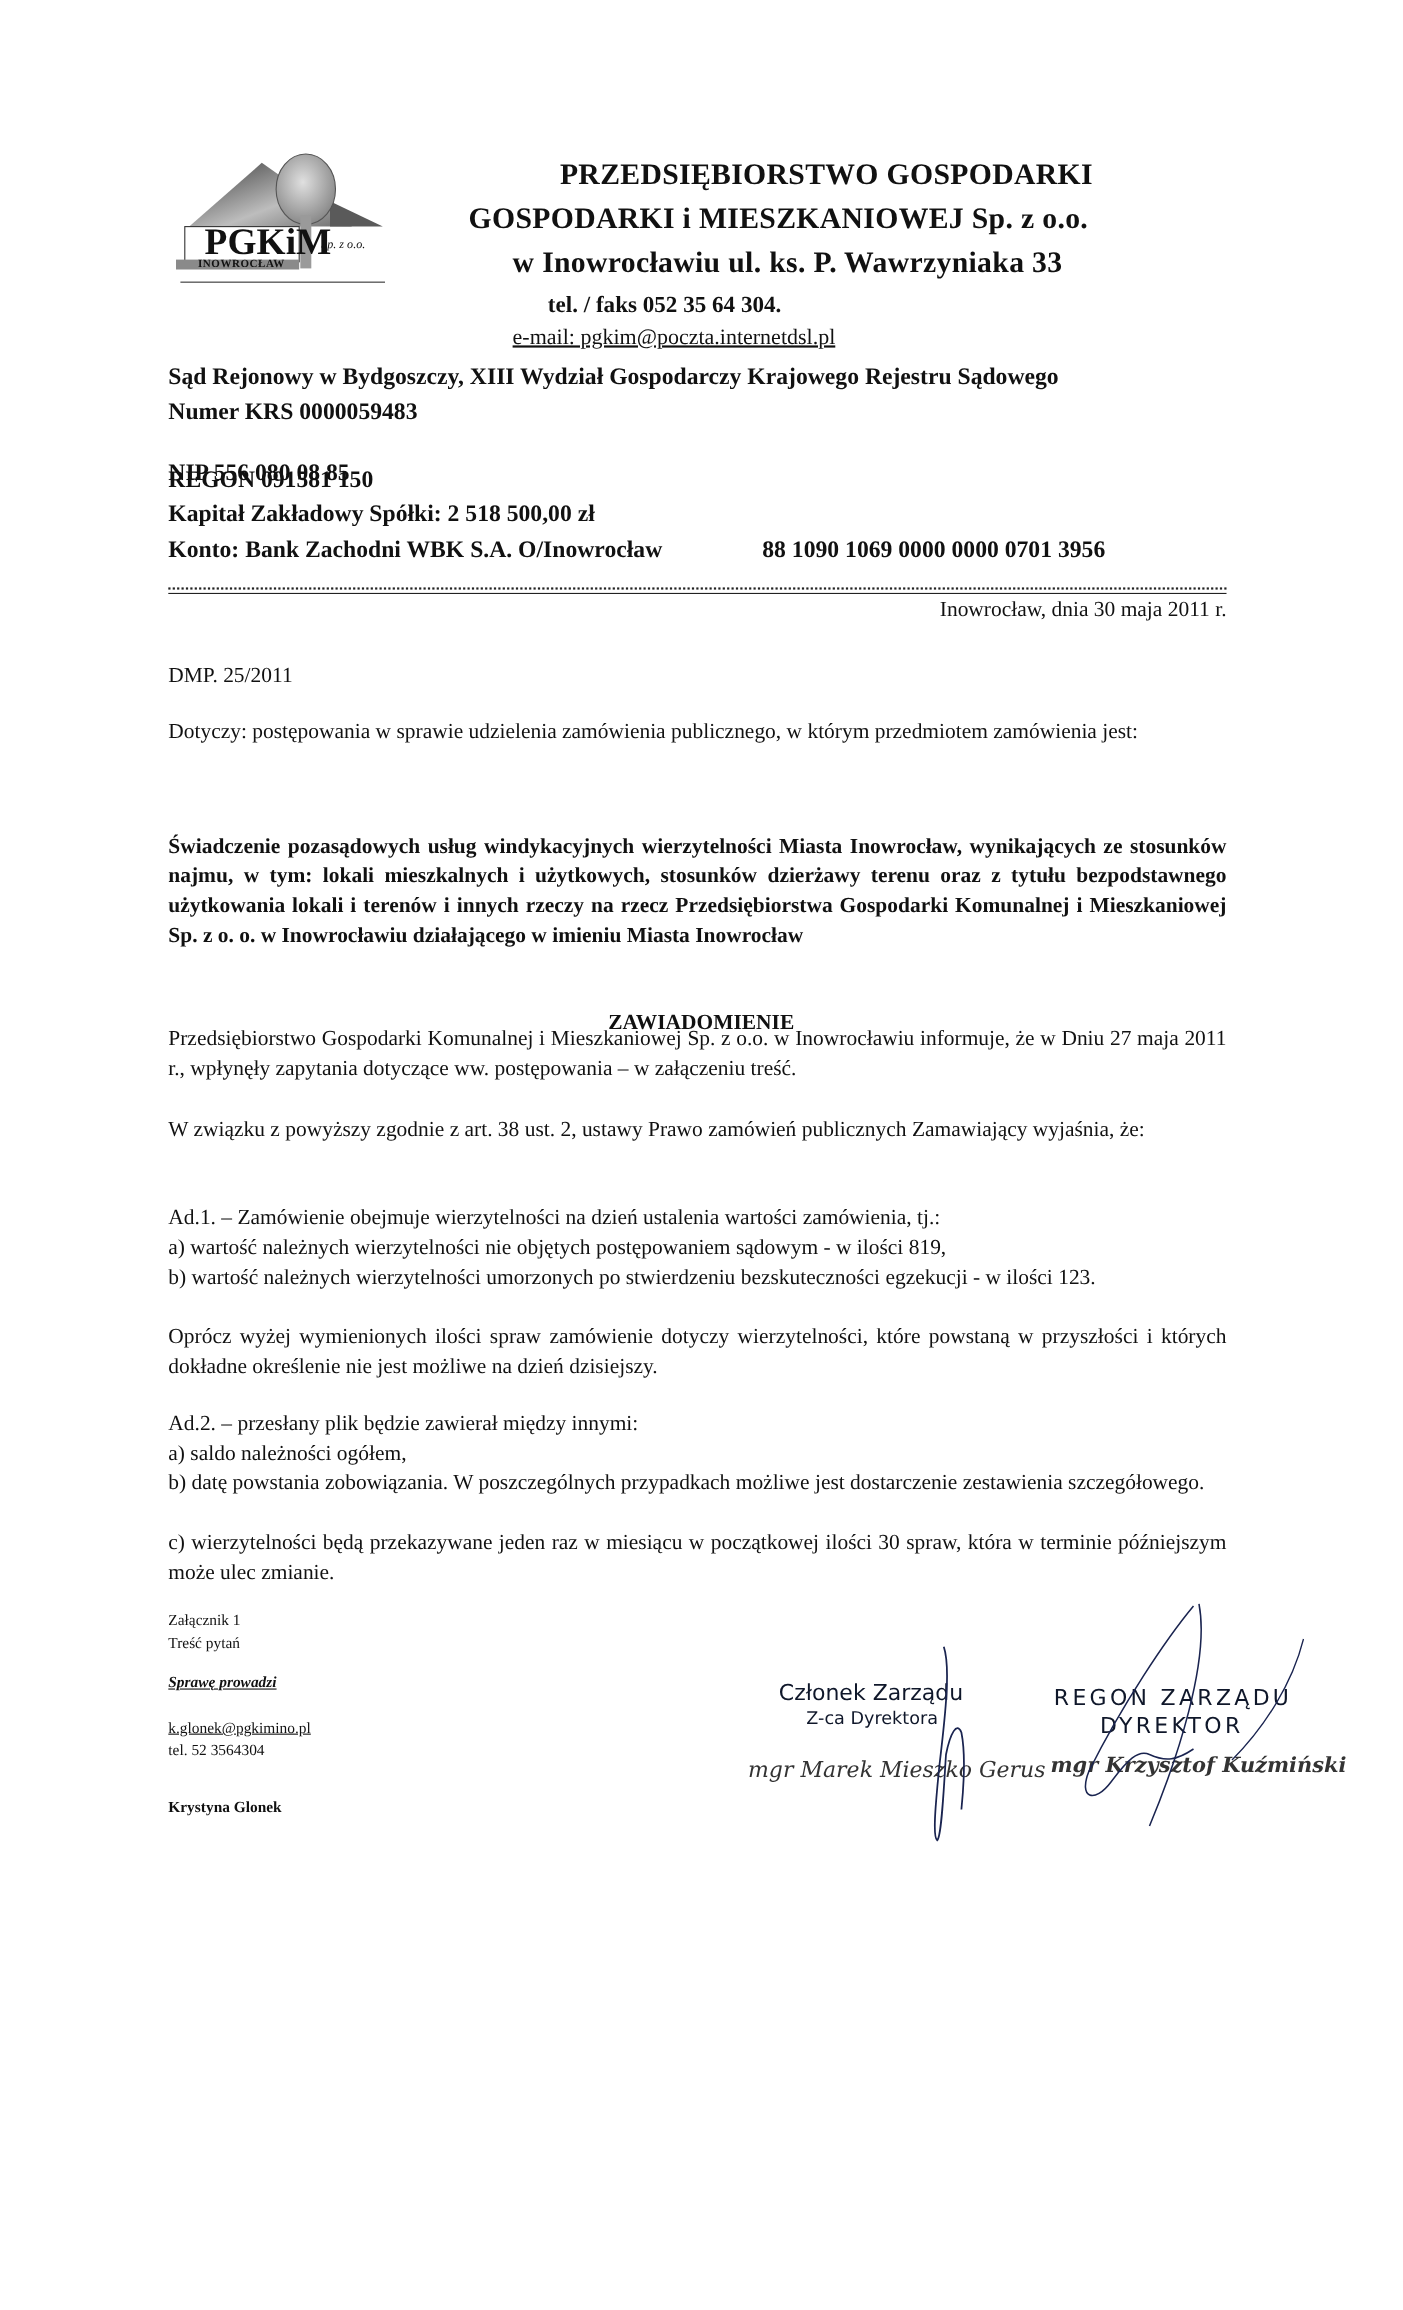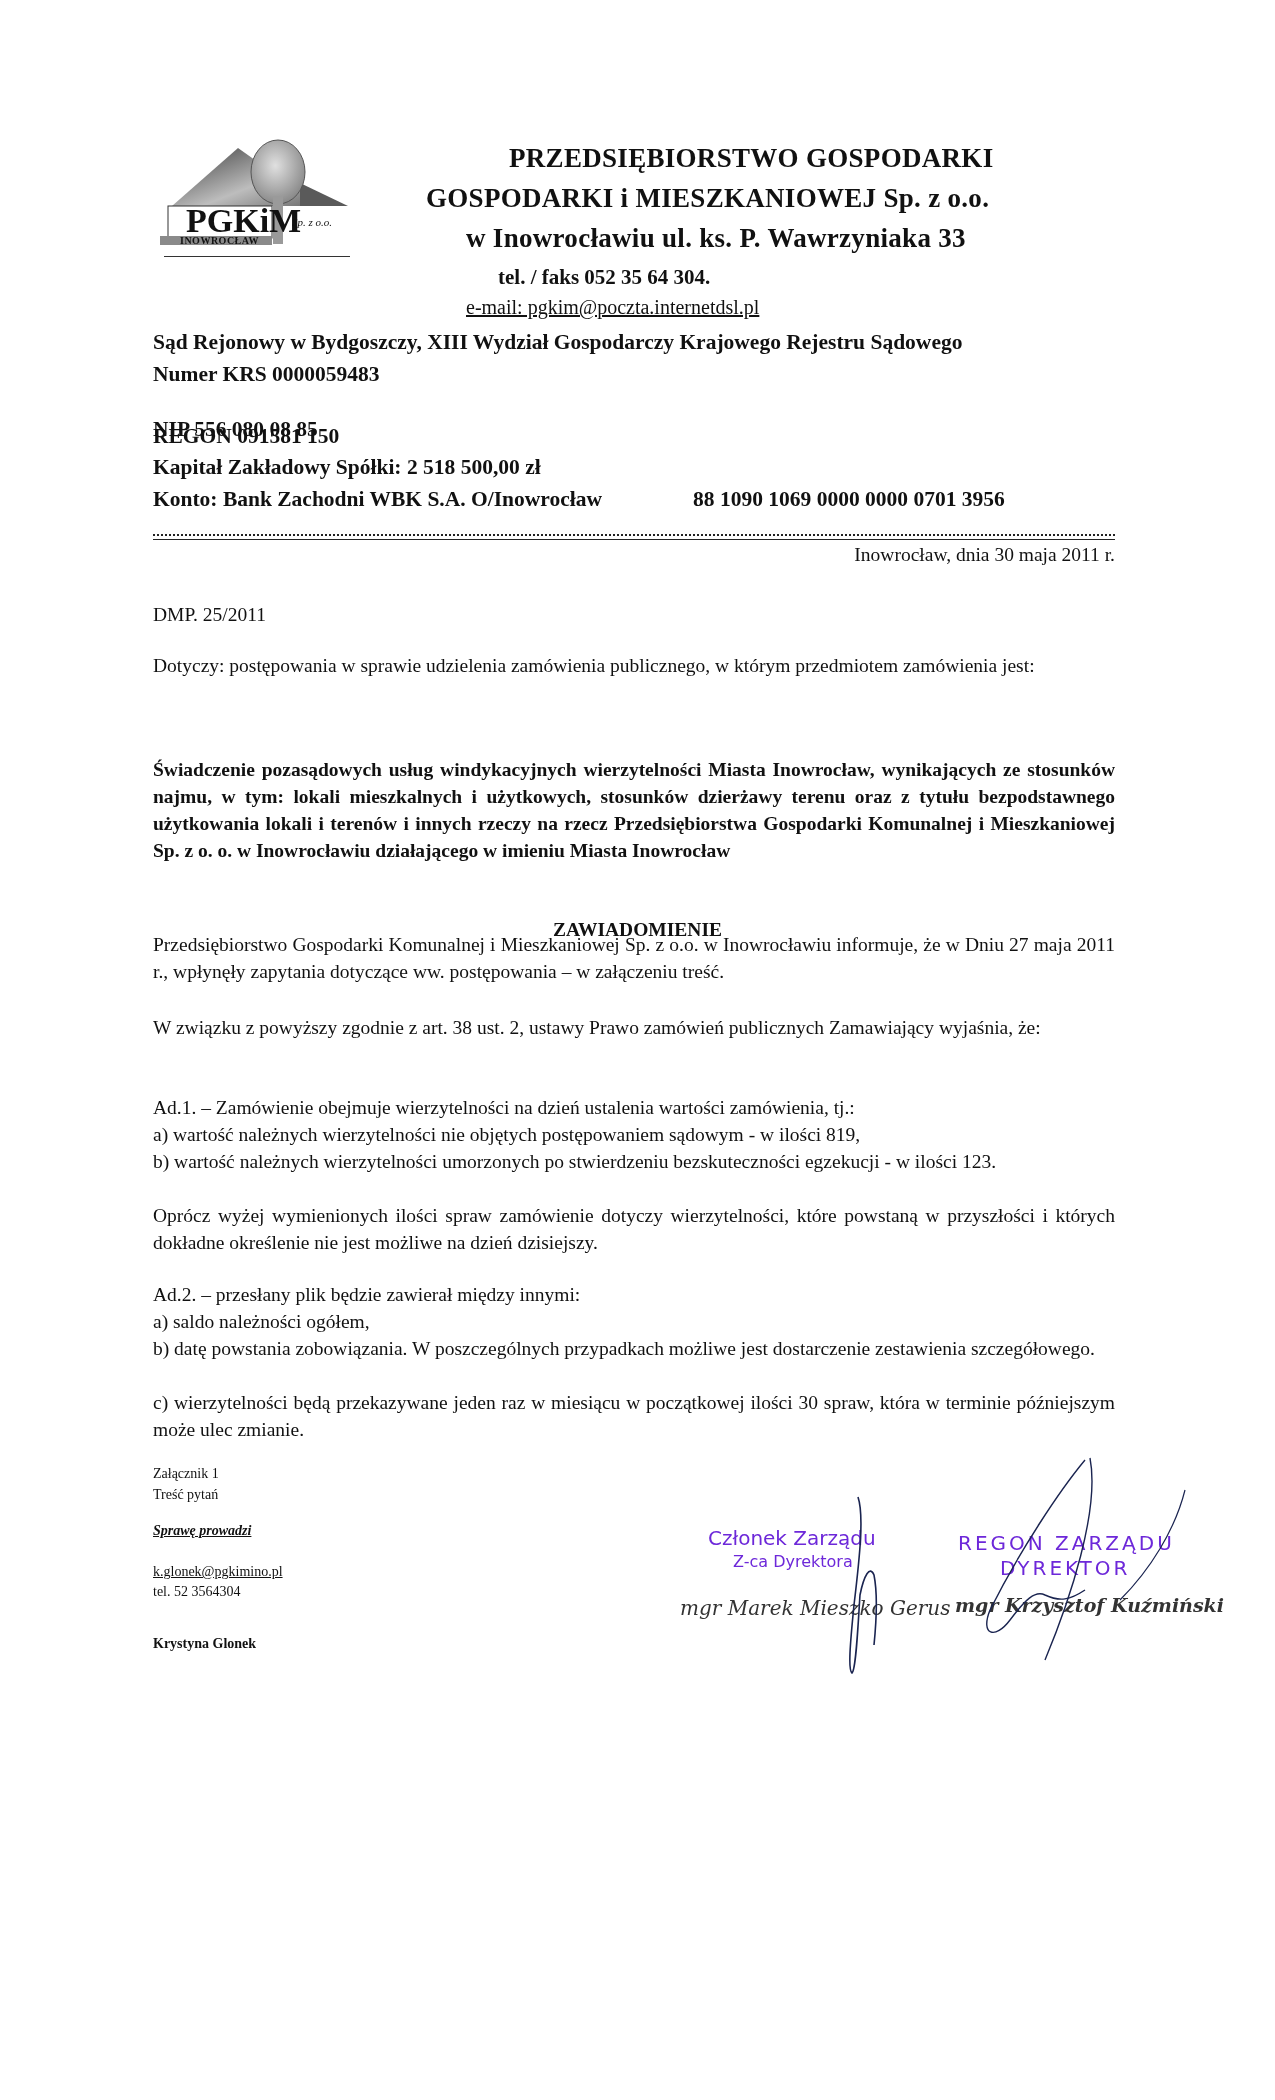--- a/index.html
+++ b/index.html
@@ -6,21 +6,21 @@
   body { width: 1275px; height: 2100px; position: relative; overflow: hidden;
          font-family: "Liberation Serif", serif; color: #111; }
   .abs { position: absolute; white-space: nowrap; }
   .hdr { font-weight: bold; font-size: 27px; letter-spacing: 0.3px; }
   .hdr-sm { font-weight: bold; font-size: 21px; }
   .reg { font-weight: bold; font-size: 21.5px; }
   .body { font-size: 19.5px; line-height: 27px; }
   .just { position: absolute; left: 153px; width: 962px; text-align: justify; text-align-last: left; }
   .bold { font-weight: bold; margin-top: 36px; }
   .small { font-size: 14px; line-height: 20px; }
-  .sig { font-family: "DejaVu Sans", sans-serif; color: #6d28d9; }
+  .sig { font-family: "DejaVu Sans", sans-serif; color: #0f172a; }
   .sig-name { font-family: "DejaVu Serif", serif; font-style: italic; color: #333; }
   .dots { position: absolute; left: 153px; width: 962px; top: 534px; height: 0;
           border-top: 2px dotted #222; }
   .dots2 { position: absolute; left: 153px; width: 962px; top: 539px; height: 0;
            border-top: 1.5px solid #222; }
   .ul { text-decoration: underline; }
 </style>
 </head>
 <body>
 

